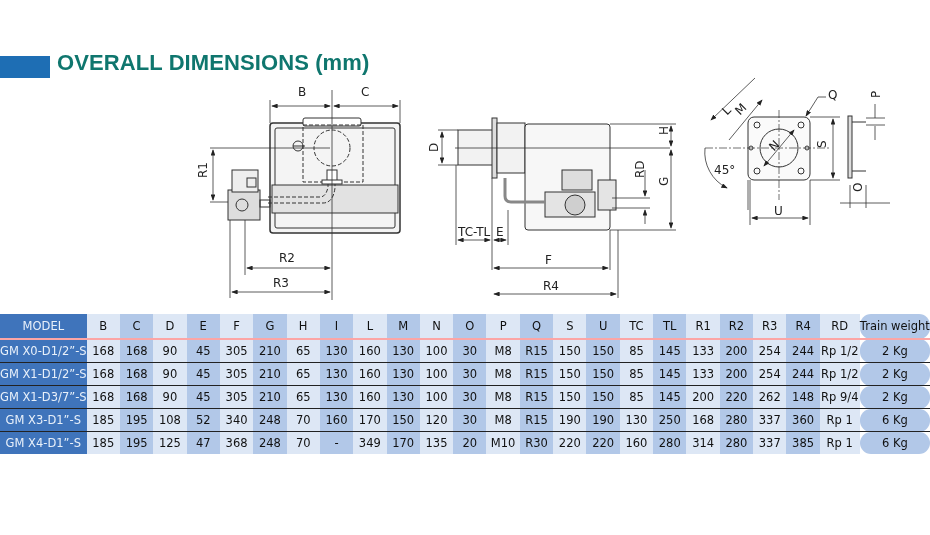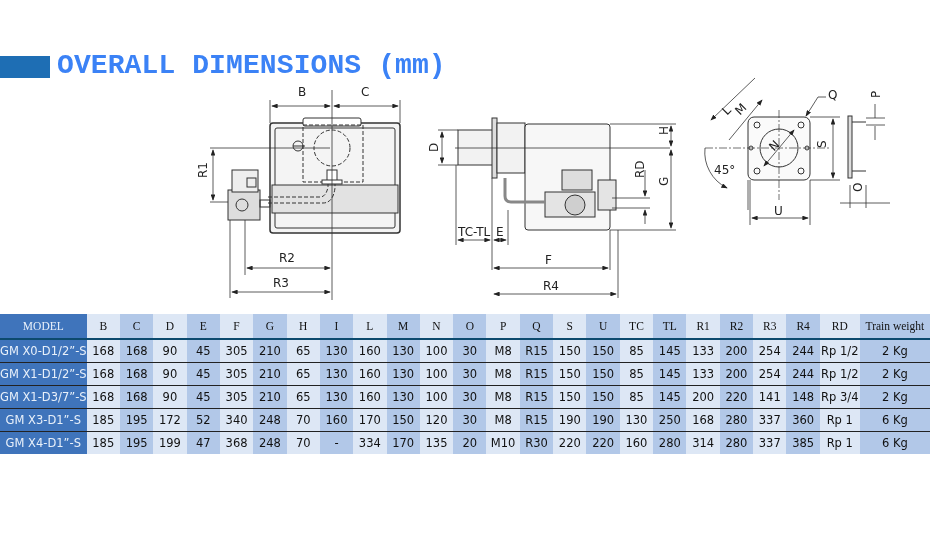--- a/index.html
+++ b/index.html
@@ -1,31 +1,31 @@
 <!DOCTYPE html>
 <html><head>
 <meta charset="utf-8">
 <style>
   html, body { margin:0; padding:0; background:#ffffff; }
   body { width:930px; height:535px; position:relative; overflow:hidden; font-family:"DejaVu Sans", sans-serif; }
   .title-bar { position:absolute; left:0; top:56px; width:50px; height:22px; background:#1e6eb4; }
-  .title { position:absolute; left:57px; top:50px; font-family:Liberation Mono, monospace; font-weight:bold; font-size:28px; color:#3b82f6; letter-spacing:0.1px; white-space:nowrap; }
+  .title { position:absolute; left:57px; top:50px; font-family:Liberation Sans, sans-serif; font-weight:bold; font-size:22px; color:#0f766e; letter-spacing:0.1px; white-space:nowrap; }
   svg.drawing { position:absolute; left:0; top:0; }
   .lbl { font-family:"DejaVu Sans", sans-serif; font-size:12px; fill:#222; }
   table.dims { position:absolute; left:0; top:314px; border-collapse:collapse; font-family:"DejaVu Sans", sans-serif; font-size:11.5px; color:#111; }
   table.dims th, table.dims td { height:22px; padding:0; text-align:center; font-weight:normal; white-space:nowrap; }
-  table.dims th { height:24px;font-family:Liberation Serif, serif; }
+  table.dims th { height:24px; }
   table.dims tbody tr td { border-top:1px solid #222; }
-  table.dims tbody tr:first-child td { border-top:2px solid #0c4a6e;margin-left:37px; }
+  table.dims tbody tr:first-child td { border-top:2px solid #fca5a5;margin-left:37px; }
   .c-model { width:85px; background:#3f74bb; color:#e8f0fa; }
   .c-light { background:#dde7f5; }
   .c-dark { background:#b2c8e8; }
   .w33 { width:33.4px; }
   .w-rd { width:40px; }
-  .w-tw { width:70px; }
+  .w-tw { width:70px;border-radius:11px; }
 </style>
 </head>
 <body>
 
 <div class="title-bar"></div>
 <div class="title">OVERALL DIMENSIONS (mm)</div>
 
 <svg class="drawing" width="930" height="310" viewBox="0 0 930 310">
   <defs>
     <marker id="arr" markerWidth="8" markerHeight="6" refX="7" refY="3" orient="auto-start-reverse">
@@ -247,30 +247,30 @@
         <td class="c-light w33">100</td>
         <td class="c-dark w33">30</td>
         <td class="c-light w33">M8</td>
         <td class="c-dark w33">R15</td>
         <td class="c-light w33">150</td>
         <td class="c-dark w33">150</td>
         <td class="c-light w33">85</td>
         <td class="c-dark w33">145</td>
         <td class="c-light w33">200</td>
         <td class="c-dark w33">220</td>
-        <td class="c-light w33">141</td>
+        <td class="c-light w33">262</td>
         <td class="c-dark w33">148</td>
-        <td class="c-light w-rd">Rp 3/4</td>
+        <td class="c-light w-rd">Rp 9/4</td>
         <td class="c-dark w-tw">2 Kg</td>
       </tr>
       <tr>
         <td class="c-model">GM X3-D1”-S</td>
         <td class="c-light w33">185</td>
         <td class="c-dark w33">195</td>
-        <td class="c-light w33">172</td>
+        <td class="c-light w33">108</td>
         <td class="c-dark w33">52</td>
         <td class="c-light w33">340</td>
         <td class="c-dark w33">248</td>
         <td class="c-light w33">70</td>
         <td class="c-dark w33">160</td>
         <td class="c-light w33">170</td>
         <td class="c-dark w33">150</td>
         <td class="c-light w33">120</td>
         <td class="c-dark w33">30</td>
         <td class="c-light w33">M8</td>
@@ -283,27 +283,27 @@
         <td class="c-dark w33">280</td>
         <td class="c-light w33">337</td>
         <td class="c-dark w33">360</td>
         <td class="c-light w-rd">Rp 1</td>
         <td class="c-dark w-tw">6 Kg</td>
       </tr>
       <tr>
         <td class="c-model">GM X4-D1”-S</td>
         <td class="c-light w33">185</td>
         <td class="c-dark w33">195</td>
-        <td class="c-light w33">199</td>
+        <td class="c-light w33">125</td>
         <td class="c-dark w33">47</td>
         <td class="c-light w33">368</td>
         <td class="c-dark w33">248</td>
         <td class="c-light w33">70</td>
         <td class="c-dark w33">-</td>
-        <td class="c-light w33">334</td>
+        <td class="c-light w33">349</td>
         <td class="c-dark w33">170</td>
         <td class="c-light w33">135</td>
         <td class="c-dark w33">20</td>
         <td class="c-light w33">M10</td>
         <td class="c-dark w33">R30</td>
         <td class="c-light w33">220</td>
         <td class="c-dark w33">220</td>
         <td class="c-light w33">160</td>
         <td class="c-dark w33">280</td>
         <td class="c-light w33">314</td>

